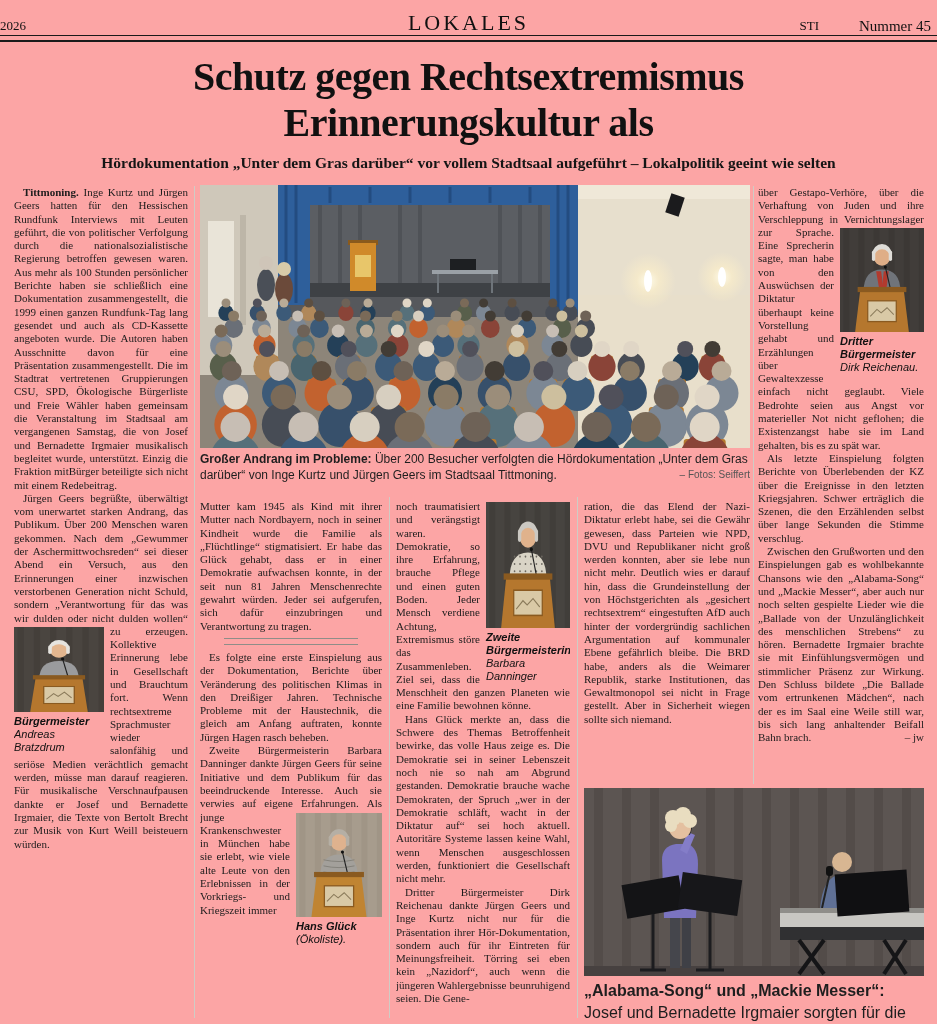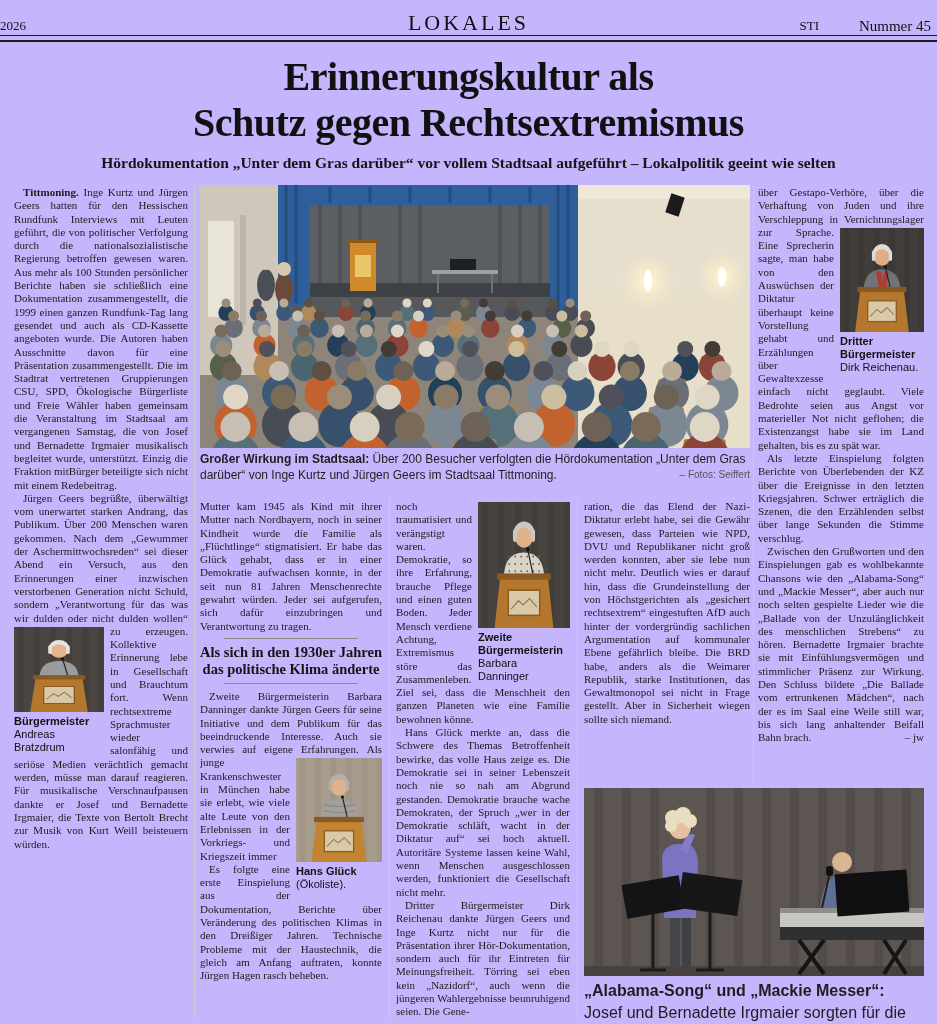--- a/index.html
+++ b/index.html
@@ -1,16 +1,16 @@
 <!DOCTYPE html>
 <html lang="de"><head>
 <meta charset="utf-8">
 <style>
   html,body{margin:0;padding:0;background:#e8e8e8;}
-  .page{position:relative;width:937px;height:1024px;background:#c4b5fd;overflow:hidden;
+  .page{position:relative;width:937px;height:1024px;background:#fca5a5;overflow:hidden;
         font-family:"Liberation Serif",serif;color:#1c1c1c;}
   
   .hdr-item{position:absolute;font-family:"Liberation Serif",serif;color:#111;}
   #hdr-year{left:0px;top:18px;font-size:13px;}
   #hdr-section{left:50%;transform:translateX(-50%);top:10px;font-size:22px;letter-spacing:3px;}
   #hdr-sti{right:118px;top:18px;font-size:13px;}
   #hdr-issue{right:6px;top:18px;font-size:15px;}
   .hrule{position:absolute;left:0;right:0;background:#1a1a1a;}
   
   .headline{position:absolute;left:0;right:0;top:54px;text-align:center;
@@ -18,21 +18,21 @@
   .deck{position:absolute;left:30px;right:30px;top:153px;text-align:center;
         font-weight:bold;font-size:15.5px;line-height:19px;color:#151515;}
   
   .col{position:absolute;font-size:11px;line-height:13.3px;text-align:justify;overflow:hidden;
        hyphens:auto;-webkit-hyphens:auto;}
   .col p{margin:0;}
   p.ind{text-indent:9px;}
   .lead{font-weight:bold;}
   .byline{float:right;}
   
-  .inset{display:block;}
+  .inset{display:block;font-style:italic;}
   .fl{float:left;margin:2px 6px 1px 0;}
   .fr{float:right;margin:2px 0 1px 6px;}
   .inset svg{display:block;width:100%;}
   .figcap{display:block;font-family:"Liberation Sans",sans-serif;font-size:11px;line-height:13px;
           margin-top:3px;text-align:left;text-indent:0;color:#111;}
   .b{font-weight:bold;}
   
   .photo{position:absolute;overflow:hidden;}
   .photo svg{display:block;width:100%;height:100%;}
   .photo-caption{position:absolute;font-family:"Liberation Sans",sans-serif;color:#1e1e1e;}
@@ -52,22 +52,22 @@
 <div class="page">
 
   <div class="hdr-item" id="hdr-year">2026</div>
   <div class="hdr-item" id="hdr-section">LOKALES</div>
   <div class="hdr-item" id="hdr-sti">STI</div>
   <div class="hdr-item" id="hdr-issue">Nummer 45</div>
   <div class="hrule" style="top:35px;height:1px;"></div>
   <div class="hrule" style="top:40px;height:1.5px;"></div>
 
   <h1 class="headline" style="margin:0;">
+    <span style="display:block;">Schutz gegen Rechtsextremismus</span>
     <span style="display:block;">Erinnerungskultur als</span>
-    <span style="display:block;">Schutz gegen Rechtsextremismus</span>
   </h1>
   <div class="deck">Hördokumentation „Unter dem Gras darüber“ vor vollem Stadtsaal aufgeführt – Lokalpolitik geeint wie selten</div>
 
   <div class="photo" style="left:200px;top:185px;width:550px;height:263px;">
     <svg viewBox="0 0 550 263" preserveAspectRatio="none">
       <defs>
         <radialGradient id="lampG">
           <stop offset="0" stop-color="#fffbe8" stop-opacity="1"></stop>
           <stop offset="0.4" stop-color="#f7ebca" stop-opacity="0.85"></stop>
           <stop offset="1" stop-color="#f7ebca" stop-opacity="0"></stop>
@@ -301,21 +301,21 @@
           <circle cx="396.7" cy="242.0" r="15" fill="#6e6257"></circle>
           <ellipse cx="445.9" cy="275.0" rx="25.5" ry="27" fill="#49656f"></ellipse>
           <circle cx="445.9" cy="242.0" r="15" fill="#7a6a58"></circle>
           <rect x="483.7" y="254.0" width="42" height="39" rx="3" fill="#b5792f"></rect>
           <ellipse cx="504.7" cy="275.0" rx="25.5" ry="27" fill="#8a4438"></ellipse>
           <circle cx="504.7" cy="242.0" r="15" fill="#e0d6c6"></circle>
         </g>
     </svg>
   </div>
   <div class="photo-caption" id="main-caption">
-    <span class="b">Großer Wirkung im Stadtsaal:</span><span> Über 200 Besucher verfolgten die Hördokumentation „Unter dem Gras darüber“ von Inge Kurtz und Jürgen Geers im Stadtsaal Tittmoning.</span>
+    <span class="b">Großer Andrang im Probleme:</span><span> Über 200 Besucher verfolgten die Hördokumentation „Unter dem Gras darüber“ von Inge Kurtz und Jürgen Geers im Stadtsaal Tittmoning.</span>
     <span class="credit">– Fotos: Seiffert</span>
   </div>
 
   <div class="photo" style="left:584px;top:788px;width:340px;height:188px;">
     <svg viewBox="0 0 340 188" preserveAspectRatio="none">
       <rect width="340" height="188" fill="#5c5552"></rect>
       <g fill="#514b48" opacity="0.8">
         <rect x="10" y="0" width="9" height="188"></rect>
           <rect x="38" y="0" width="9" height="188"></rect>
         <rect x="66" y="0" width="9" height="188"></rect>
@@ -396,23 +396,23 @@
           </svg>
         <span class="figcap"><span class="b">Bürgermeister</span> <span>Andreas Bratzdrum</span></span>
       </span>
       <span>dulden wollen“ zu erzeugen. Kollektive Erinnerung lebe in Gesellschaft und Brauchtum fort. Wenn rechtsextreme Sprachmuster wieder salonfähig und seriöse Medien verächtlich gemacht werden, müsse man darauf reagieren. Für musikalische Verschnaufpausen dankte er Josef und Bernadette Irgmaier, die Texte von Bertolt Brecht zur Musik von Kurt Weill beisteuern würden.</span></p>
   </div>
 
   <div class="col" style="left:200px;top:500px;width:182px;height:520px;">
     <p>Mutter kam 1945 als Kind mit ihrer Mutter nach Nordbayern, noch in seiner Kindheit wurde die Familie als „Flüchtlinge“ stigmatisiert. Er habe das Glück gehabt, dass er in einer Demokratie aufwachsen konnte, in der seit nun 81 Jahren Menschenrechte gewahrt würden. Jeder sei aufgerufen, sich dafür einzubringen und Verantwortung zu tragen.</p>
     <div class="crosshead">
       <div class="xrule"></div>
-      <h3>Als sich in den 1930er Jahren das politische Klima änderte</h3>
       <div class="xrule"></div>
     </div>
+    <p class="ind">Es folgte eine erste Einspielung aus der Dokumentation, Berichte über Veränderung des politischen Klimas in den Dreißiger Jahren. Technische Probleme mit der Haustechnik, die gleich am Anfang auftraten, konnte Jürgen Hagen rasch beheben.</p>
     <p class="ind"><span>Zweite Bürgermeisterin Barbara Danninger dankte Jürgen Geers für seine Initiative und dem Publikum für das beeindruckende Interesse. Auch sie verwies auf eigene Erfahrungen.</span>
       <span class="inset fr" style="width:86px;">
         <svg id="pt-glueck" viewBox="0 0 100 120" preserveAspectRatio="none" style="height:104px;">
       <rect width="100" height="120" fill="#a79c8d"></rect>
             <rect x="4" y="0" width="7" height="120" fill="#968b7c" opacity="0.4"></rect>
             <rect x="22" y="0" width="7" height="120" fill="#968b7c" opacity="0.4"></rect>
             <rect x="40" y="0" width="7" height="120" fill="#968b7c" opacity="0.4"></rect>
             <rect x="58" y="0" width="7" height="120" fill="#968b7c" opacity="0.4"></rect>
             <rect x="76" y="0" width="7" height="120" fill="#968b7c" opacity="0.4"></rect>
             <rect x="94" y="0" width="7" height="120" fill="#968b7c" opacity="0.4"></rect>
@@ -428,26 +428,25 @@
       <line x1="60" y1="70" x2="54" y2="45" stroke="#222" stroke-width="1.3"></line>
       <circle cx="54" cy="45" r="1.8" fill="#111"></circle>
       <path d="M18,120 L24,72 H76 L82,120 Z" fill="#c08432"></path>
       <rect x="21" y="68" width="58" height="6" fill="#8a5a20"></rect>
       <rect x="33" y="84" width="34" height="24" fill="#d9c9a6" stroke="#8a5a20" stroke-width="1.5"></rect>
       <path d="M36,102 l8,-8 5,4 7,-6 8,8" stroke="#8a7a5a" fill="none" stroke-width="1.2"></path>
           </svg>
         <span class="figcap"><span class="b">Hans Glück</span> <span>(Ökoliste).</span></span>
       </span>
       <span>Als junge Krankenschwester in München habe sie erlebt, wie viele alte Leute von den Erlebnissen in der Vorkriegs- und Kriegszeit immer</span></p>
-    <p class="ind">Es folgte eine erste Einspielung aus der Dokumentation, Berichte über Veränderung des politischen Klimas in den Dreißiger Jahren. Technische Probleme mit der Haustechnik, die gleich am Anfang auftraten, konnte Jürgen Hagen rasch beheben.</p>
   </div>
 
   <div class="col" style="left:396px;top:500px;width:174px;height:520px;">
     <p>
-      <span class="inset fr" style="width:92px;">
+      <span class="inset fr" style="width:84px;">
         <svg id="pt-danninger" viewBox="0 0 100 120" preserveAspectRatio="none" style="height:126px;">
       <rect width="100" height="120" fill="#474440"></rect>
             <rect x="4" y="0" width="7" height="120" fill="#3a3733" opacity="0.4"></rect>
             <rect x="22" y="0" width="7" height="120" fill="#3a3733" opacity="0.4"></rect>
             <rect x="40" y="0" width="7" height="120" fill="#3a3733" opacity="0.4"></rect>
             <rect x="58" y="0" width="7" height="120" fill="#3a3733" opacity="0.4"></rect>
             <rect x="76" y="0" width="7" height="120" fill="#3a3733" opacity="0.4"></rect>
             <rect x="94" y="0" width="7" height="120" fill="#3a3733" opacity="0.4"></rect>
       <path d="M28,74 Q28,48 50,48 Q72,48 72,74 L72,96 H28 Z" fill="#d9d4c6"></path>
             <circle cx="34" cy="52" r="1" fill="#6b675f"></circle>

